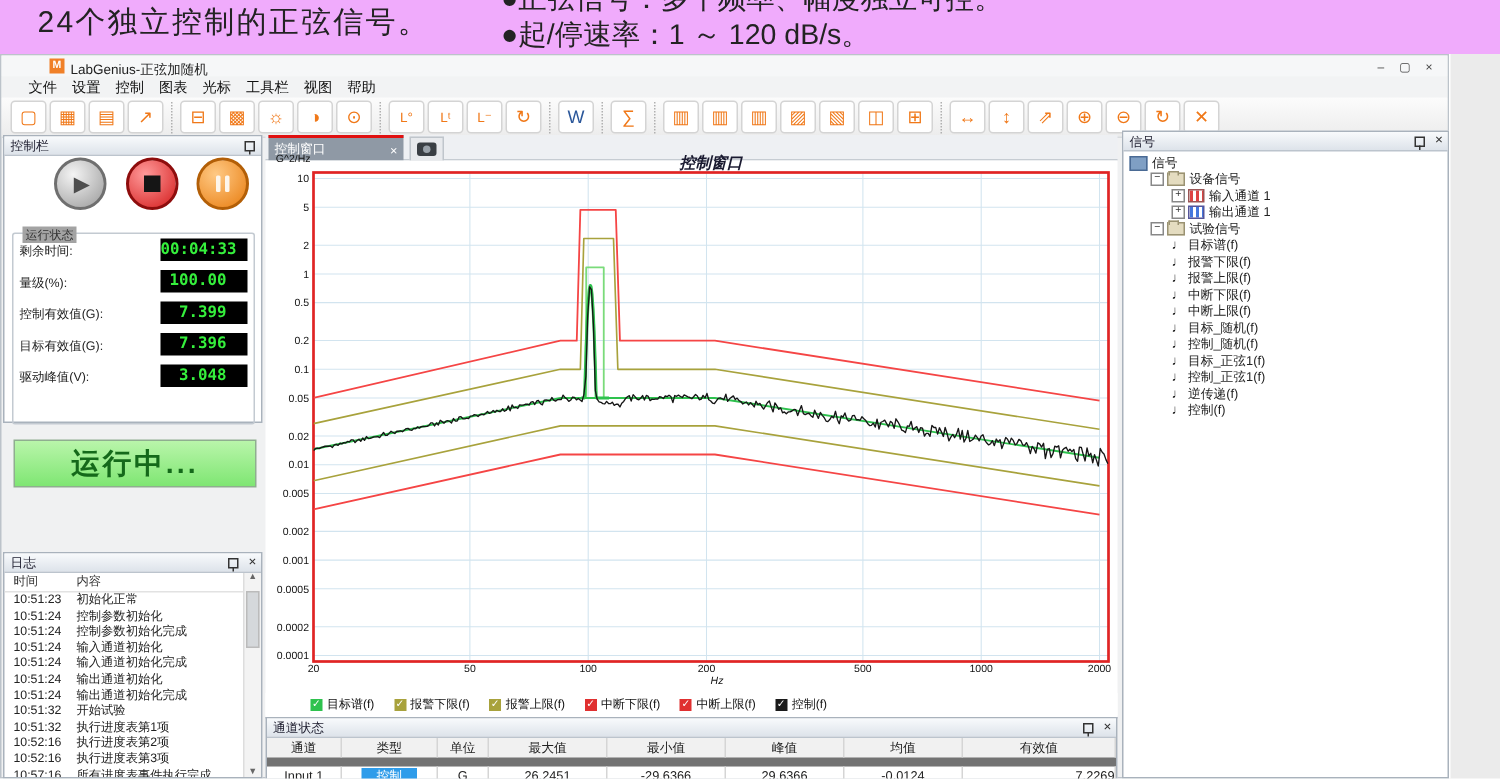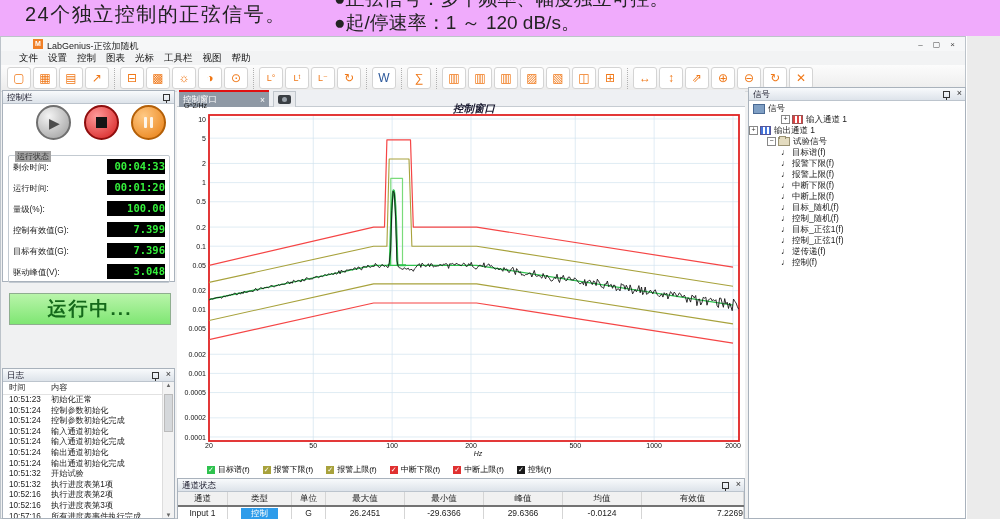--- a/index.html
+++ b/index.html
@@ -42,21 +42,21 @@
   .c-stop span{width:11px;height:11px;background:#151515;display:block}
   .c-pause{left:128px;top:14px;background:radial-gradient(circle at 35% 30%,#ffc984,#e87d10);border:2px solid #b35f07}
   .c-pause span{display:flex;gap:3px}
   .c-pause i{display:block;width:3px;height:11px;background:#fdf6ec;border-radius:1px}
   .fieldset{position:absolute;left:5px;top:64px;width:162px;height:128px;border:1px solid #c3cad1;border-radius:2px;box-sizing:border-box}
   .fs-legend{position:absolute;left:6px;top:-5px;background:#a3a3a3;padding:0 2px;font-size:8px;color:#333}
   .frow{position:relative;height:21px}
   .frow .lbl{position:absolute;left:4px;top:6px;font-size:8.3px;color:#222}
   .frow .digi{position:absolute;right:4px;top:3px;width:58px;height:15px;background:#000;color:#35f03c;
               font-family:"DejaVu Sans Mono",monospace;font-size:10.5px;font-weight:bold;text-align:right;
-              line-height:15px;padding-right:0;box-sizing:border-box}
+              line-height:15px;padding-right:14px;box-sizing:border-box}
   .runbox{position:absolute;left:6px;top:202px;width:160px;height:30px;border:1px solid #8fae8f;
           background:linear-gradient(#b9f5aa,#7fe673);color:#14691a;font-size:19px;font-weight:bold;
           display:flex;align-items:center;justify-content:center;letter-spacing:2px}
   
   .log-body{position:absolute;left:0;top:13px;right:11px;bottom:0;overflow:hidden;font-size:8.2px}
   .log-hrow{display:flex;height:12px;border-bottom:1px solid #e2e2e2;color:#333}
   .log-row{display:flex;height:10.6px;line-height:10.6px;color:#222}
   .lt{width:42px;padding-left:6px;flex:none}
   .lc{flex:1}
   .log-sb{position:absolute;right:0;top:13px;width:11px;bottom:0;background:#f3f3f3;border-left:1px solid #ddd;
@@ -72,21 +72,21 @@
   .cam::after{content:'';position:absolute;left:4px;top:2px;width:5px;height:5px;border-radius:50%;background:#9aa2aa}
   .chart-area{position:absolute;left:177px;top:107px;width:568px;height:371px;background:#fff}
   #chart-svg{position:absolute;left:0;top:-4px;overflow:visible}
   .legend{position:absolute;left:0;top:355px;width:568px;height:15px;display:flex;align-items:center;
           padding-left:30px;gap:13px;box-sizing:border-box;background:#fff}
   .leg-item{display:flex;align-items:center;gap:3px;font-size:8px;color:#111}
   .leg-box{width:8px;height:8px;color:#fff;font-size:7px;line-height:8px;text-align:center}
   
   .ct{position:absolute;left:0;top:13px;right:0}
   .ct .tr{display:flex;height:13px;line-height:13px;font-size:8.5px;text-align:center}
-  .ct .hrow{background:#f1f1f1;color:#222;border-bottom:2px solid #737373}
+  .ct .hrow{background:#f1f1f1;color:#222;border-bottom:6px solid #737373}
   .ct .td{border-right:1px solid #d5d5d5;box-sizing:border-box;overflow:hidden}
   .type-chip{display:inline-block;background:#2e9cea;color:#fff;padding:0 10px;height:11px;line-height:11px}
   
   .tree{position:absolute;left:0;top:15px;right:0;bottom:0;font-size:8.5px;overflow:hidden}
   .trow{height:11px;line-height:11px;display:flex;align-items:center;white-space:nowrap}
   .exp{width:7px;height:7px;border:1px solid #888;font-size:7px;line-height:5px;text-align:center;color:#333;
        margin-right:2px;flex:none;background:#fff}
   .tico{flex:none;margin-right:3px}
   .i-root{width:10px;height:8px;background:#7f9fc4;border:1px solid #4a6a94}
   .i-folder{width:10px;height:7px;background:#e4dcc0;border:1px solid #9a9272;position:relative}
@@ -183,24 +183,20 @@
         <i></i>
         <i></i>
       </span>
     </div>
   <div class="fieldset">
     <div class="fs-legend">运行状态</div>
     <div id="status-fields">
         <div class="frow">
           <span class="lbl">剩余时间:</span>
           <span class="digi">00:04:33</span>
-        </div>
-        <div class="frow">
-          <span class="lbl">运行时间:</span>
-          <span class="digi">00:01:20</span>
         </div>
         <div class="frow">
           <span class="lbl">量级(%):</span>
           <span class="digi">100.00</span>
         </div>
         <div class="frow">
           <span class="lbl">控制有效值(G):</span>
           <span class="digi">7.399</span>
         </div>
         <div class="frow">
@@ -422,26 +418,31 @@
   <div class="phead">
     <span>信号</span>
     <span class="pin"></span>
     <span class="phx">×</span>
   </div>
   <div class="tree" id="sig-tree">
       <div class="trow" style="padding-left: 4px;">
         <span class="tico i-root"></span>
         <span>信号</span>
       </div>
+      <div class="trow" style="padding-left: 18px;">
+        <span class="exp">−</span>
+        <span class="tico i-folder"></span>
+        <span>设备信号</span>
+      </div>
       <div class="trow" style="padding-left: 32px;">
         <span class="exp">+</span>
         <span class="tico i-input"></span>
         <span>输入通道 1</span>
       </div>
-      <div class="trow" style="">
+      <div class="trow" style="padding-left: 32px;">
         <span class="exp">+</span>
         <span class="tico i-output"></span>
         <span>输出通道 1</span>
       </div>
       <div class="trow" style="padding-left: 18px;">
         <span class="exp">−</span>
         <span class="tico i-folder"></span>
         <span>试验信号</span>
       </div>
       <div class="trow" style="padding-left: 32px;">

